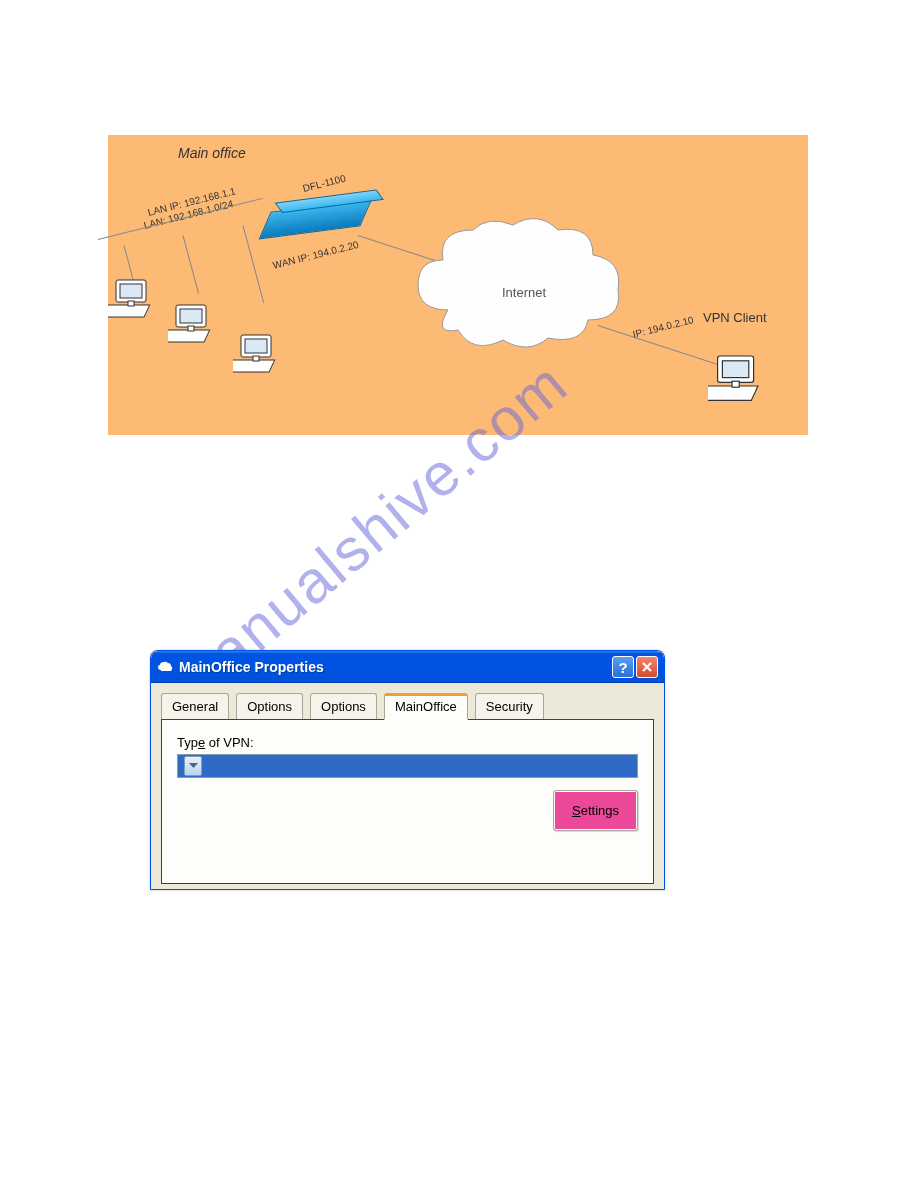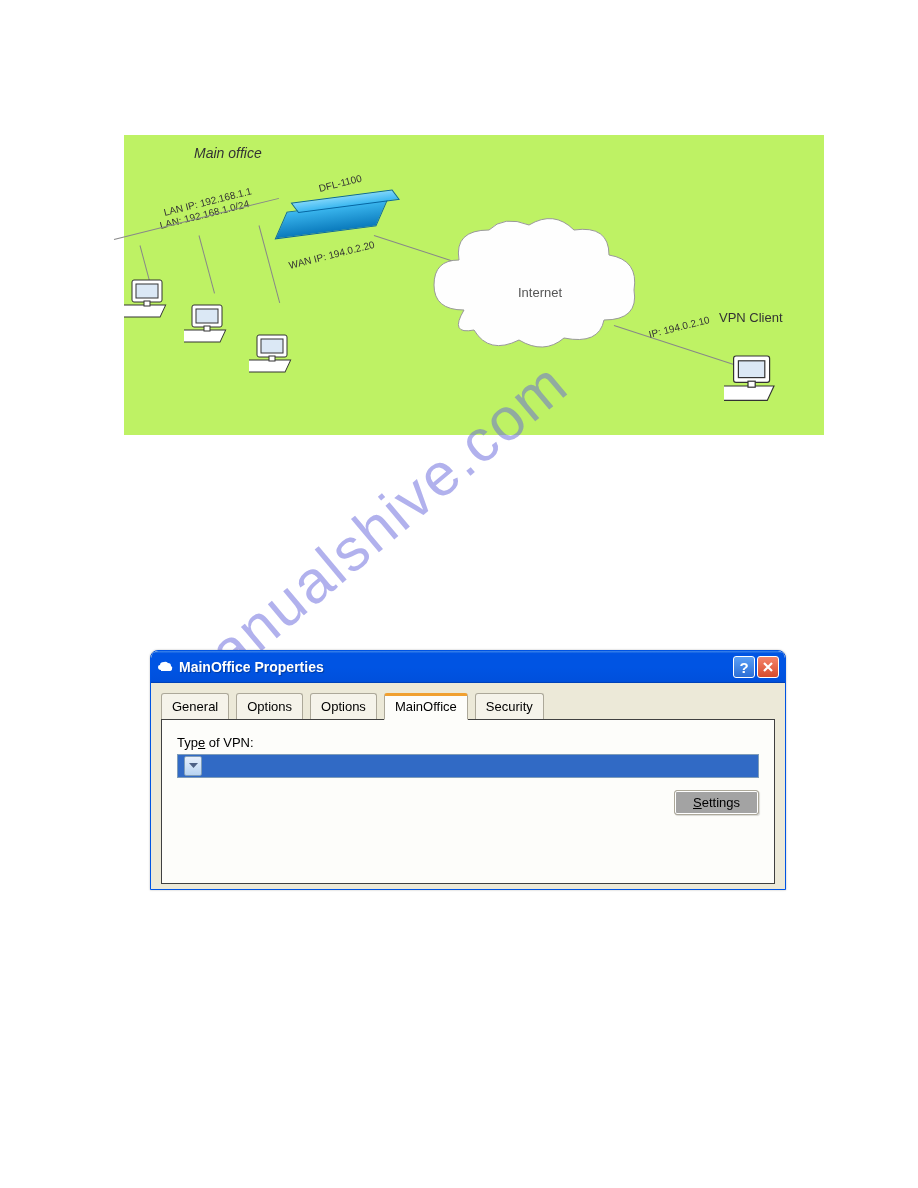--- a/index.html
+++ b/index.html
@@ -7,24 +7,24 @@
       width: 918px;
       height: 1188px;
       background: #fff;
       font-family: Arial, sans-serif;
       position: relative;
       overflow: hidden;
     }
     .diagram-area {
       position: absolute;
       top: 135px;
-      left: 124px;
+      left: 108px;
       width: 700px;
       height: 300px;
-      background: #bef264;
+      background: #fdba74;
     }
     .main-office-label {
       position: absolute;
       font-style: italic;
       font-size: 14px;
       color: #333;
     }
     .diagram-text {
       position: absolute;
       font-size: 10px;
@@ -49,21 +49,21 @@
       font-weight: 400;
       transform: rotate(-40deg);
       transform-origin: center;
       pointer-events: none;
       letter-spacing: 2px;
     }
     .dialog-area {
       position: absolute;
       top: 650px;
       left: 150px;
-      width: 636px;
+      width: 515px;
       height: 240px;
       background: #ece9d8;
       border: 1px solid #0054e3;
       border-radius: 8px 8px 0 0;
       overflow: hidden;
       box-shadow: 0 0 2px rgba(0,0,0,0.3);
     }
     .titlebar {
       height: 32px;
       background: linear-gradient(to bottom, #3b84ea 0%, #0054e3 8%, #0054e3 50%, #0050dc 95%, #003ba8 100%);
@@ -175,22 +175,22 @@
       align-items: center;
       justify-content: center;
     }
     .dropdown-arrow svg { width: 9px; height: 6px; }
     .settings-row {
       display: flex;
       justify-content: flex-end;
       margin-top: 12px;
     }
     .settings-btn {
-      padding: 4px 18px;
-      background: #a3a3a3;
+      padding: 12px 18px;
+      background: #ec4899;
       border: 1px solid #aca899;
       border-radius: 3px;
       font-size: 13px;
       cursor: pointer;
       box-shadow: inset 0 0 0 1px #fff, 1px 1px 1px rgba(0,0,0,0.15);
     }
     .settings-btn .underline { text-decoration: underline; }
     .dfl-box {
       position: absolute;
       width: 95px;

